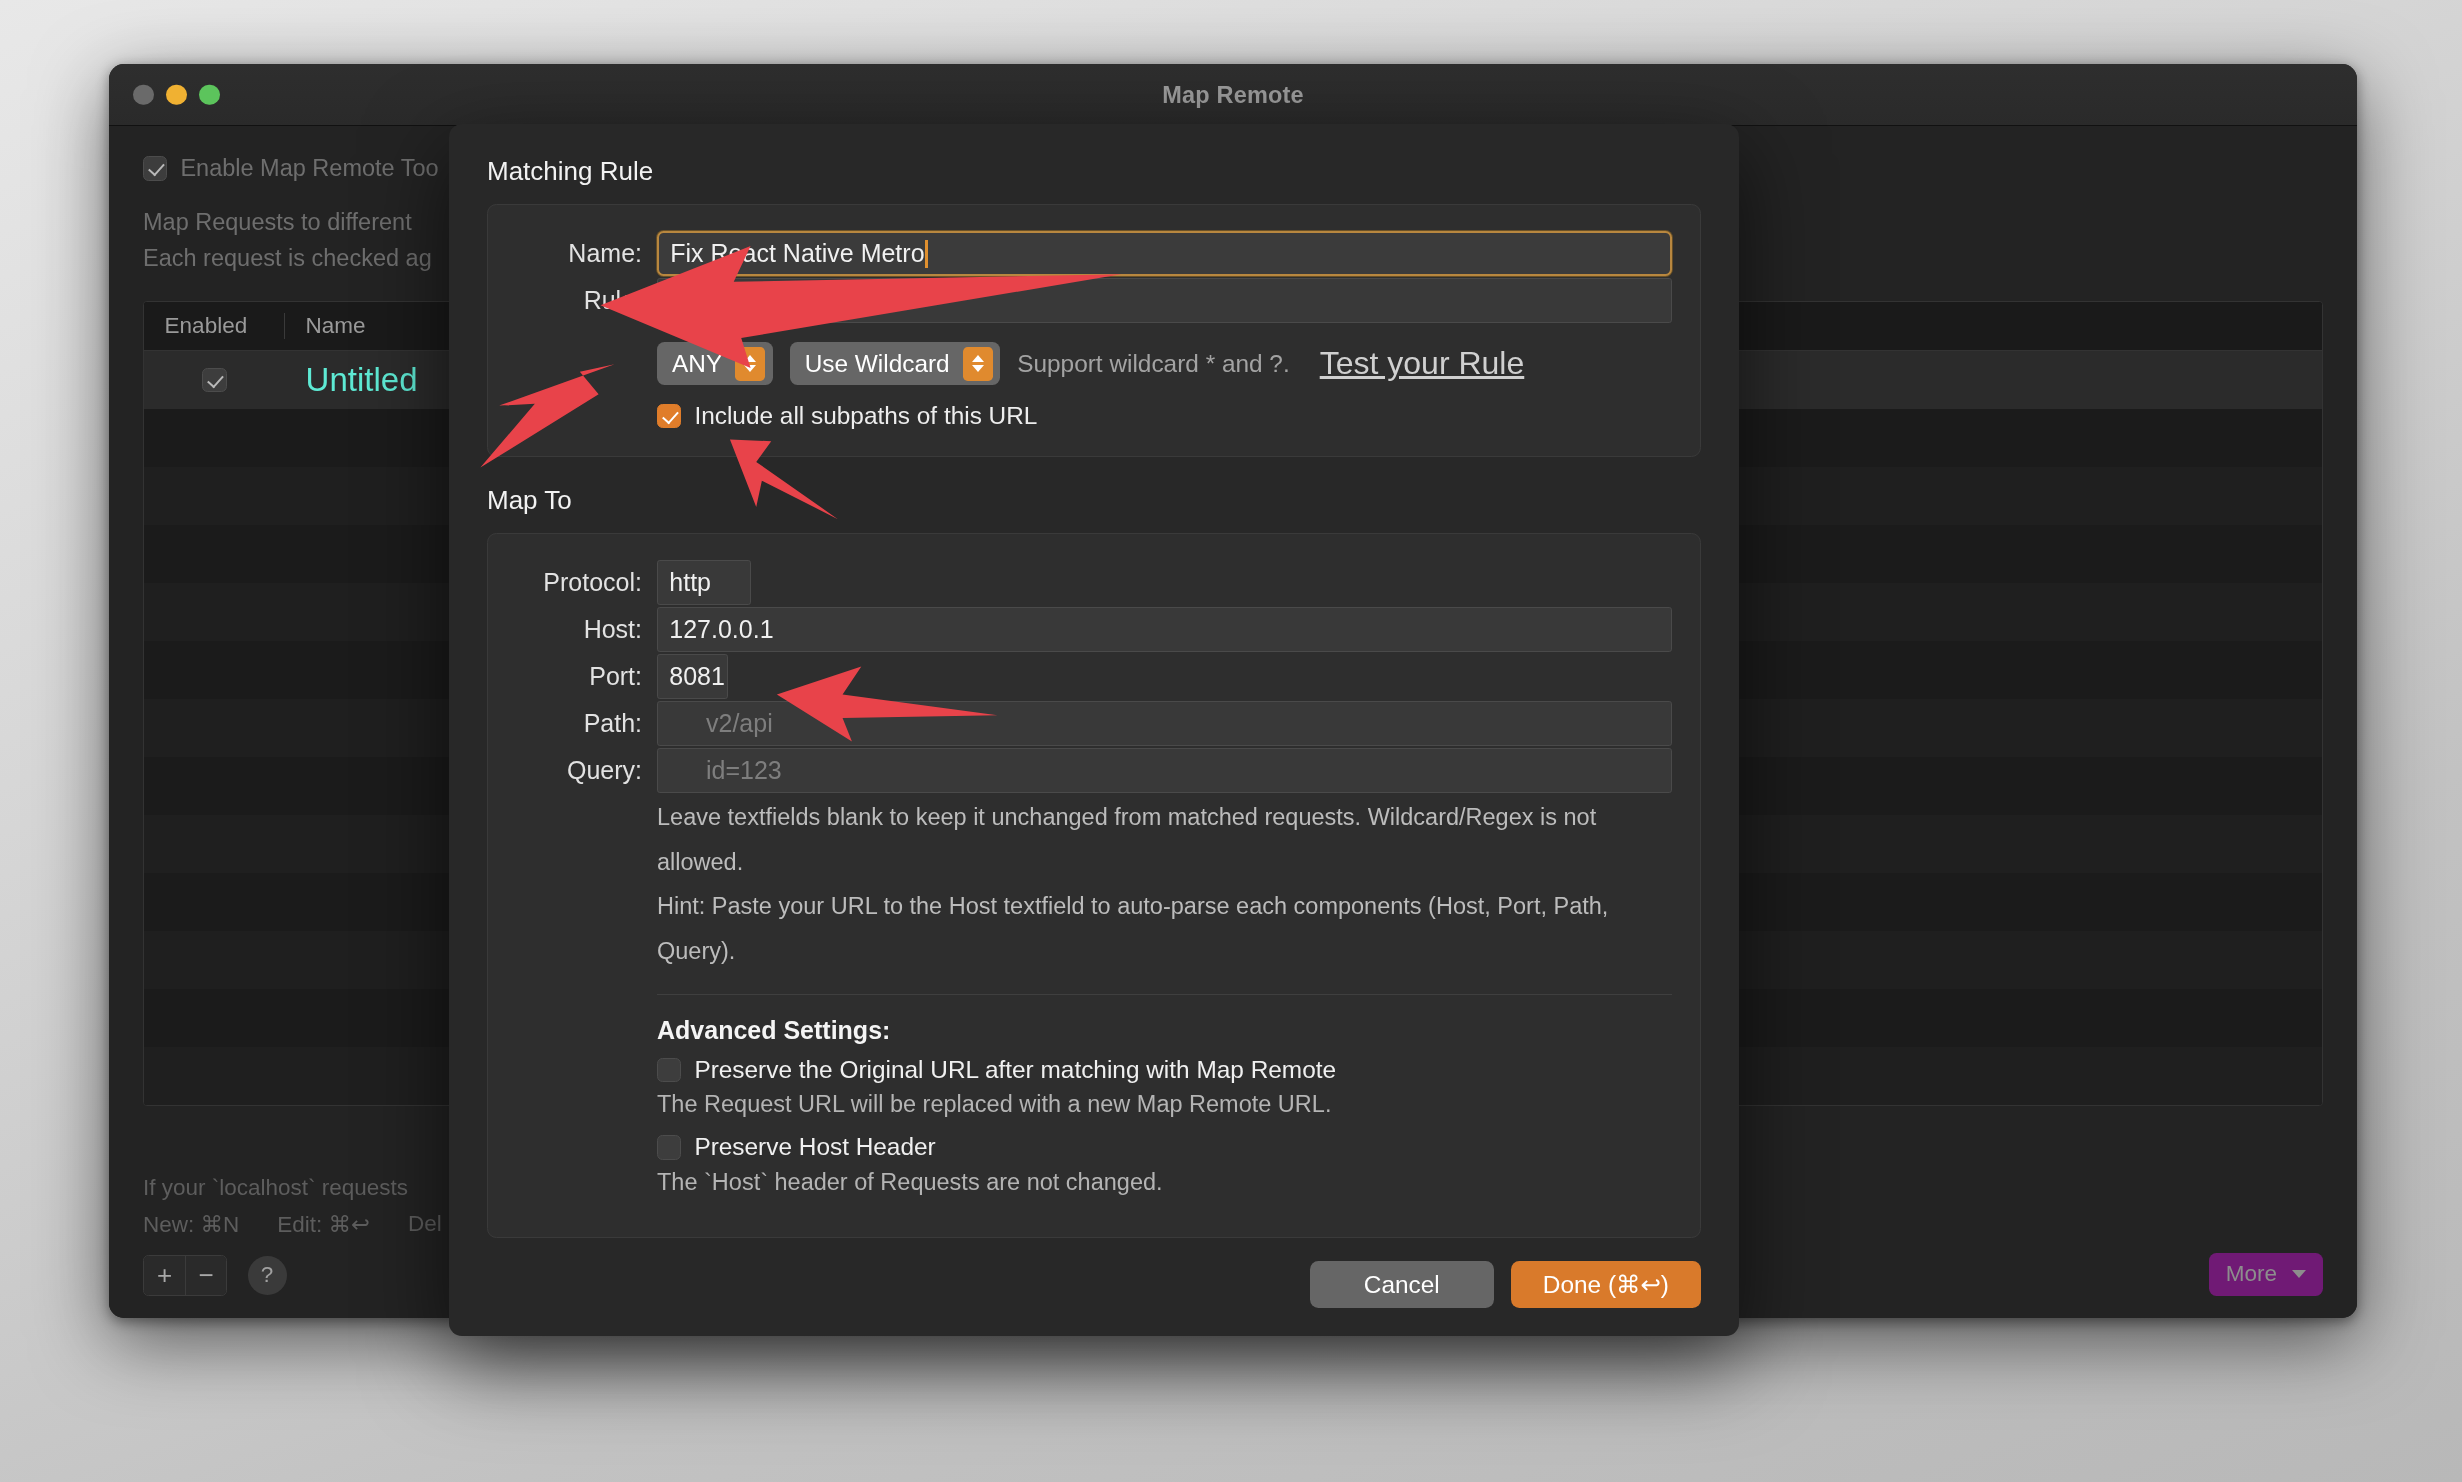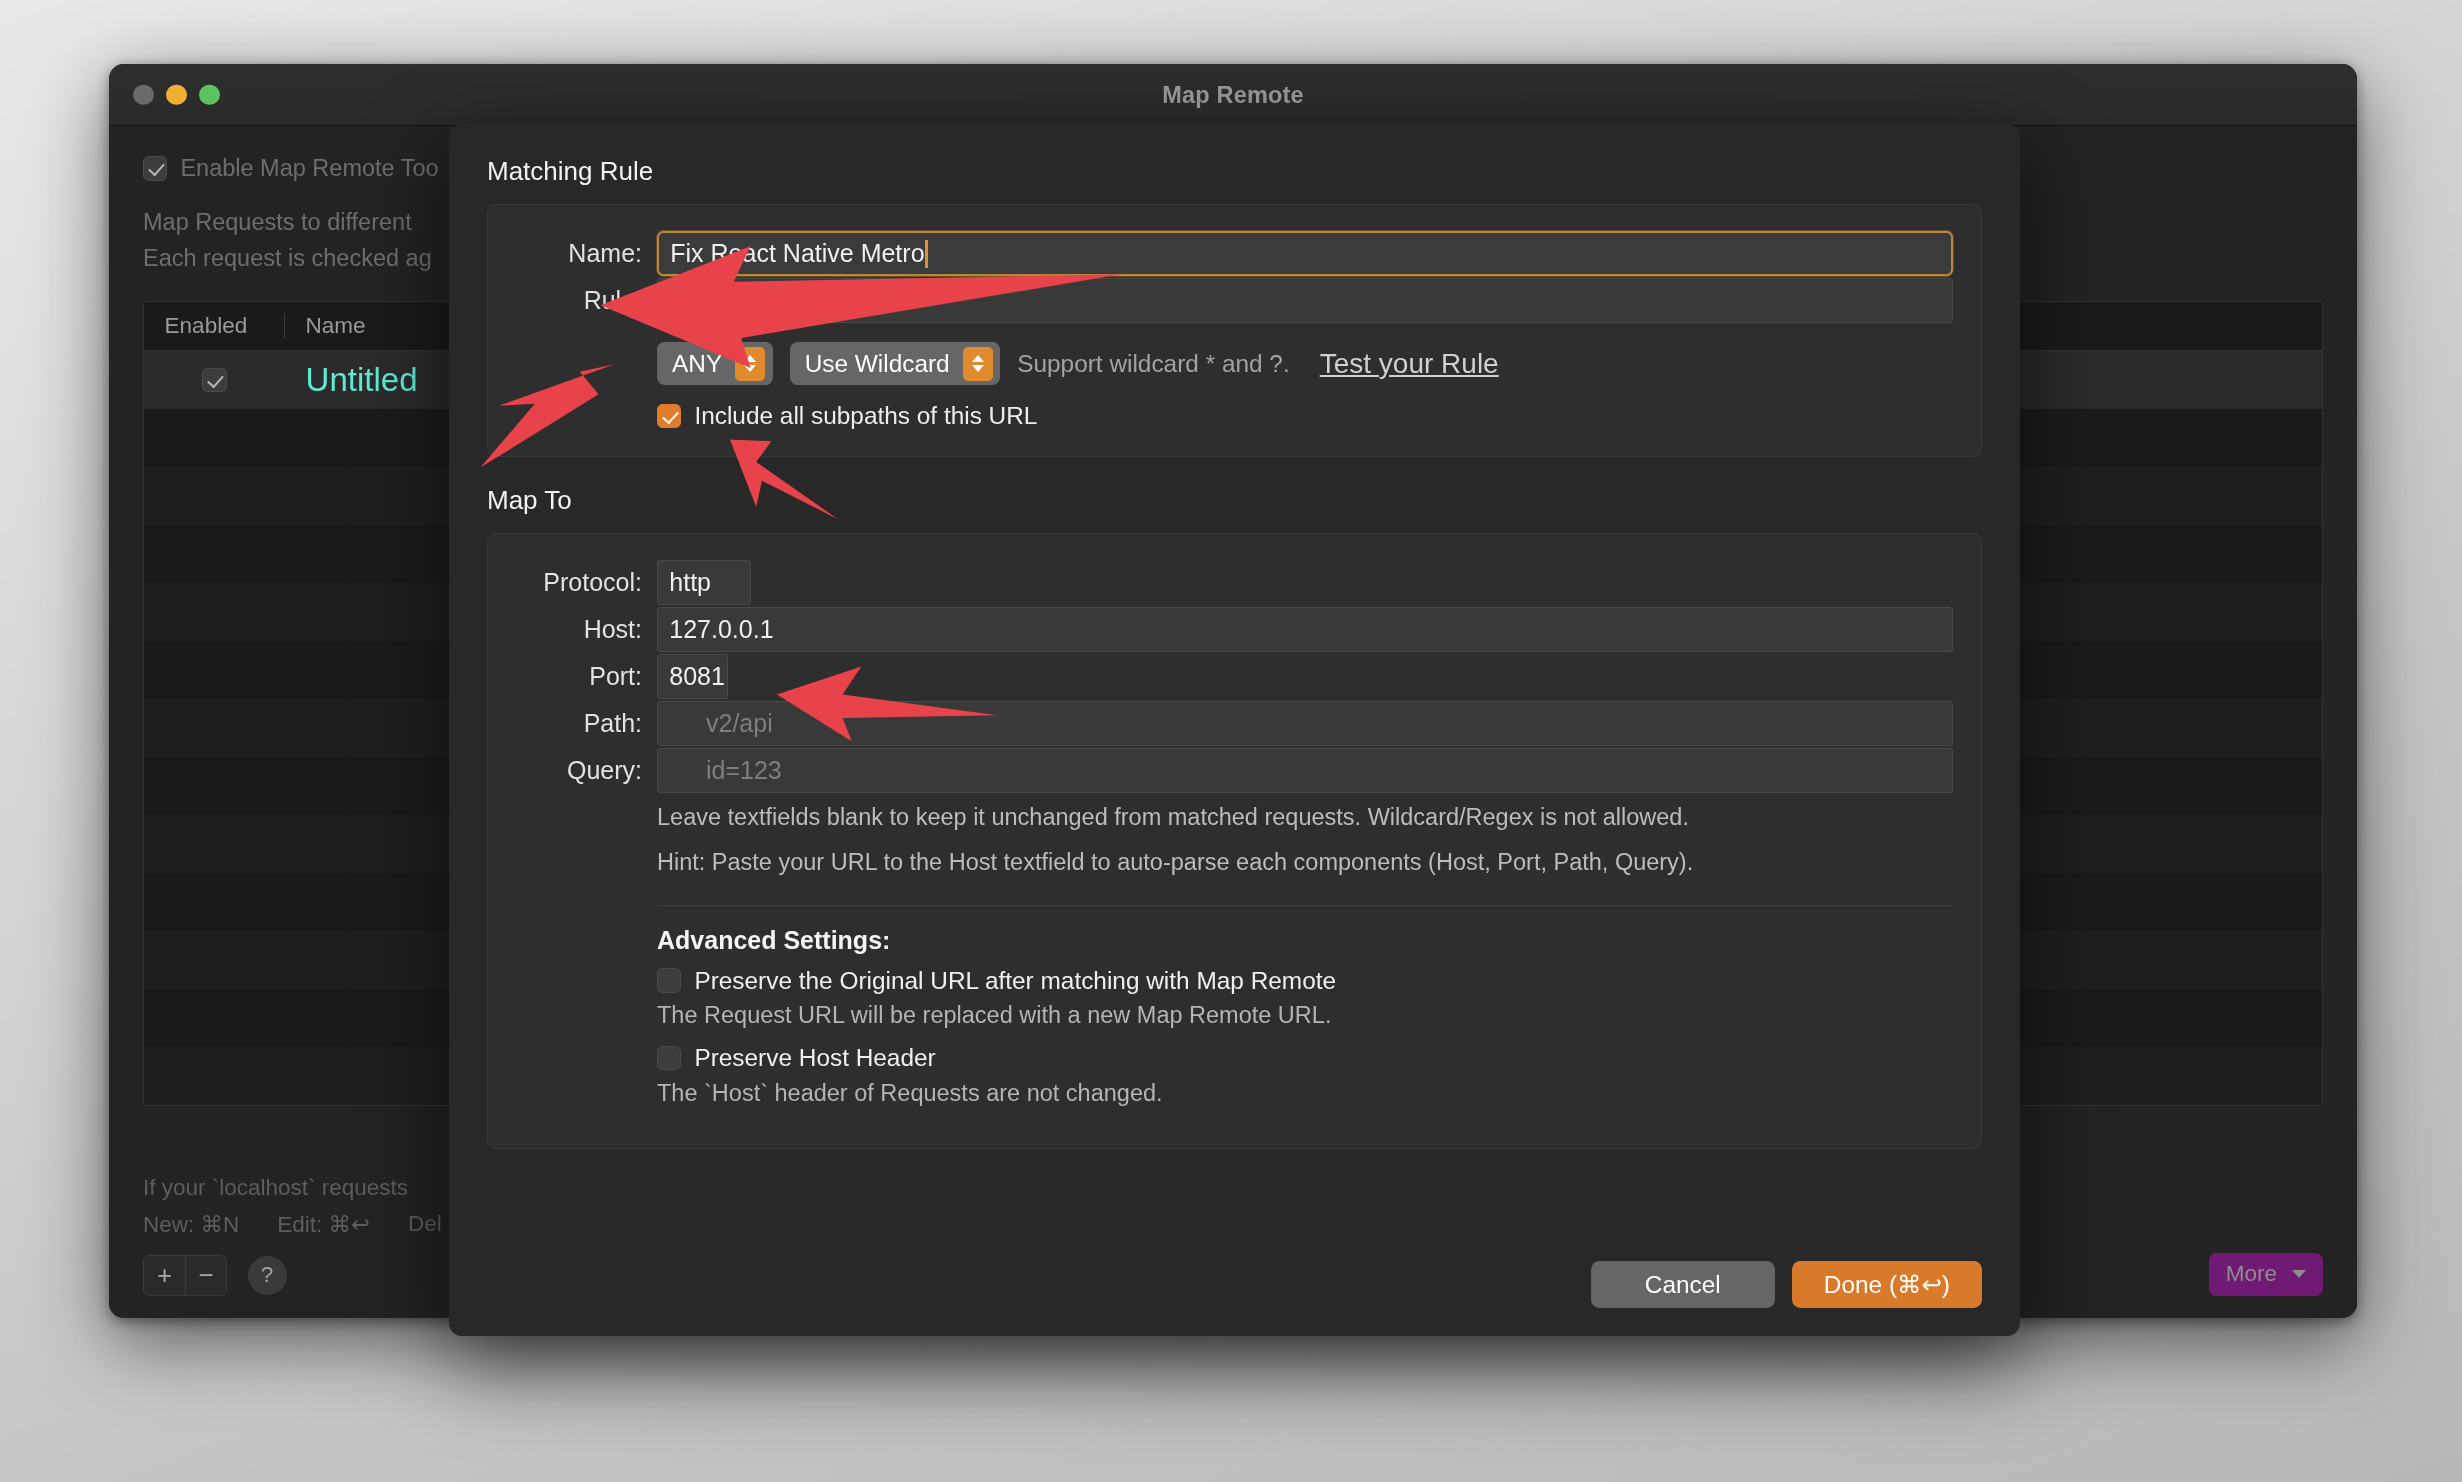--- a/index.html
+++ b/index.html
@@ -82,21 +82,21 @@
     background: #701a75; border-radius: 7.5px; height: 43px; padding: 0 17px;
     display: flex; align-items: center; gap: 15px; color: #8d8d8d; font-size: 22.5px;
   }
   .chev-down { width: 0; height: 0; border-left: 7.5px solid transparent; border-right: 7.5px solid transparent;
                border-top: 8.4px solid #8d8d8d; }
 
   
   .sheet {
     position: absolute;
     left: 449px; top: 124px;
-    width: 1571px; height: 1212px;
+    width: 1290px; height: 1212px;
     background: #282828;
     border-radius: 13px;
     box-shadow: 0 28px 84px rgba(0,0,0,.6);
     padding: 32px 38px 0 38px;
     z-index: 5;
   }
   .sec-title { color: #f2f2f2; font-size: 26px; margin-bottom: 17px; }
   .panel { background: #2e2e2e; border: 0.9px solid #3a3a3a; border-radius: 9.4px; padding: 26px 28px; }
 
   .frow { display: flex; align-items: center; margin-bottom: 2px; }
@@ -120,21 +120,21 @@
     padding: 0 7.5px 0 15px; gap: 13px; color: #fff; font-size: 24.4px;
   }
   .popup .steppers {
     width: 30px; height: 34px; background: #e08a2e; border-radius: 4.7px;
     display: flex; flex-direction: column; align-items: center; justify-content: center; gap: 2.8px;
   }
   .st-up, .st-dn { width: 0; height: 0; border-left: 6.6px solid transparent; border-right: 6.6px solid transparent; }
   .st-up { border-bottom: 7.5px solid #fff; }
   .st-dn { border-top: 7.5px solid #fff; }
   .hint-inline { color: #a3a3a3; font-size: 24.4px; }
-  .link { color: #d0d0d0; font-size: 28px; text-decoration: underline; margin-left: 13px; }
+  .link { color: #d0d0d0; font-size: 32px; text-decoration: underline; margin-left: 13px; }
 
   .sub-chk-row { display: flex; align-items: center; gap: 13px; margin-top: 17px; margin-left: 141px; }
   .sub-chk-row .lbl { color: #ededed; font-size: 24.4px; }
 
   .note { color: #bcbcbc; font-size: 23.5px; margin-left: 141px; line-height: 1.9; }
   .divider { height: 0.9px; background: #3f3f3f; margin: 20.6px 0 20.6px 141px; }
   .adv-title { color: #f5f5f5; font-size: 25px; font-weight: bold; margin-left: 141px; margin-bottom: 11.3px; margin-top: 8px; }
   .adv-chk { display: flex; align-items: center; gap: 13px; margin-left: 141px; margin-bottom: 7.5px; }
   .adv-chk .lbl { color: #f0f0f0; font-size: 24.4px; }
   .adv-note { color: #b4b4b4; font-size: 23.5px; margin-left: 141px; margin-bottom: 15px; }

